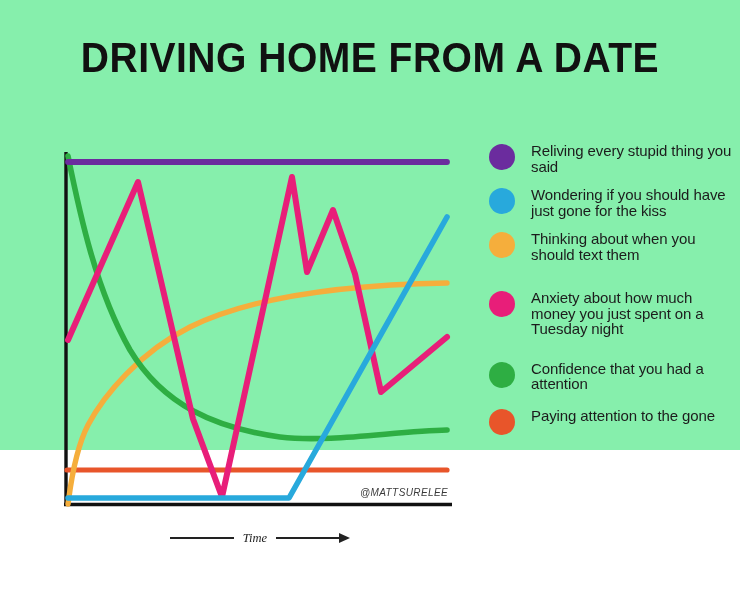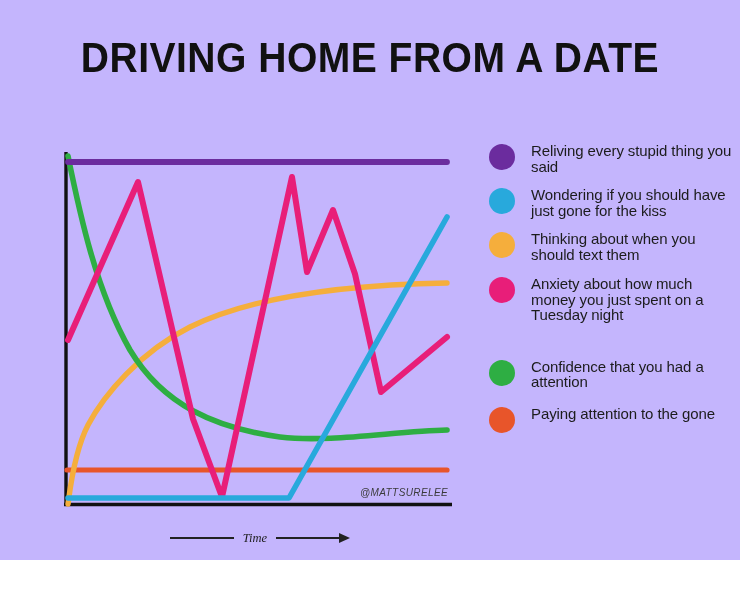--- a/index.html
+++ b/index.html
@@ -10,22 +10,22 @@
     width: 740px;
     height: 592px;
     background: #ffffff;
     font-family: "Liberation Sans", sans-serif;
     overflow: hidden;
     position: relative;
   }
   #page {
     position: relative;
     width: 740px;
-    height: 560px;
-    background: #c4b5fd;
+    height: 450px;
+    background: #86efac;
   }
   #chart-title {
     position: absolute;
     top: 34px;
     left: 0;
     width: 740px;
     text-align: center;
     font-family: "Liberation Sans", sans-serif;
     font-size: 42px;
     font-weight: bold;
@@ -148,25 +148,25 @@
 
   <div id="legend">
     <div class="legend-item">
       <div class="legend-swatch" style="background:#6B2C9E"></div>
       <div class="legend-label">Reliving every stupid thing you said</div>
     </div>
     <div class="legend-item" style="">
       <div class="legend-swatch" style="background:#28A9DC"></div>
       <div class="legend-label">Wondering if you should have just gone for the kiss</div>
     </div>
-    <div class="legend-item" style="margin-bottom:14px">
+    <div class="legend-item" style="margin-bottom:28px">
       <div class="legend-swatch" style="background:#F5AE3C"></div>
       <div class="legend-label">Thinking about when you should text them</div>
     </div>
-    <div class="legend-item" style="margin-bottom:36px">
+    <div class="legend-item" style="margin-bottom:24px">
       <div class="legend-swatch" style="background:#E81E79"></div>
       <div class="legend-label">Anxiety about how much money you just spent on a Tuesday night</div>
     </div>
     <div class="legend-item" style="margin-bottom:16px">
       <div class="legend-swatch" style="background:#2EAE43"></div>
       <div class="legend-label">Confidence that you had a attention</div>
     </div>
     <div class="legend-item">
       <div class="legend-swatch" style="background:#E8552A"></div>
       <div class="legend-label">Paying attention to the gone</div>

